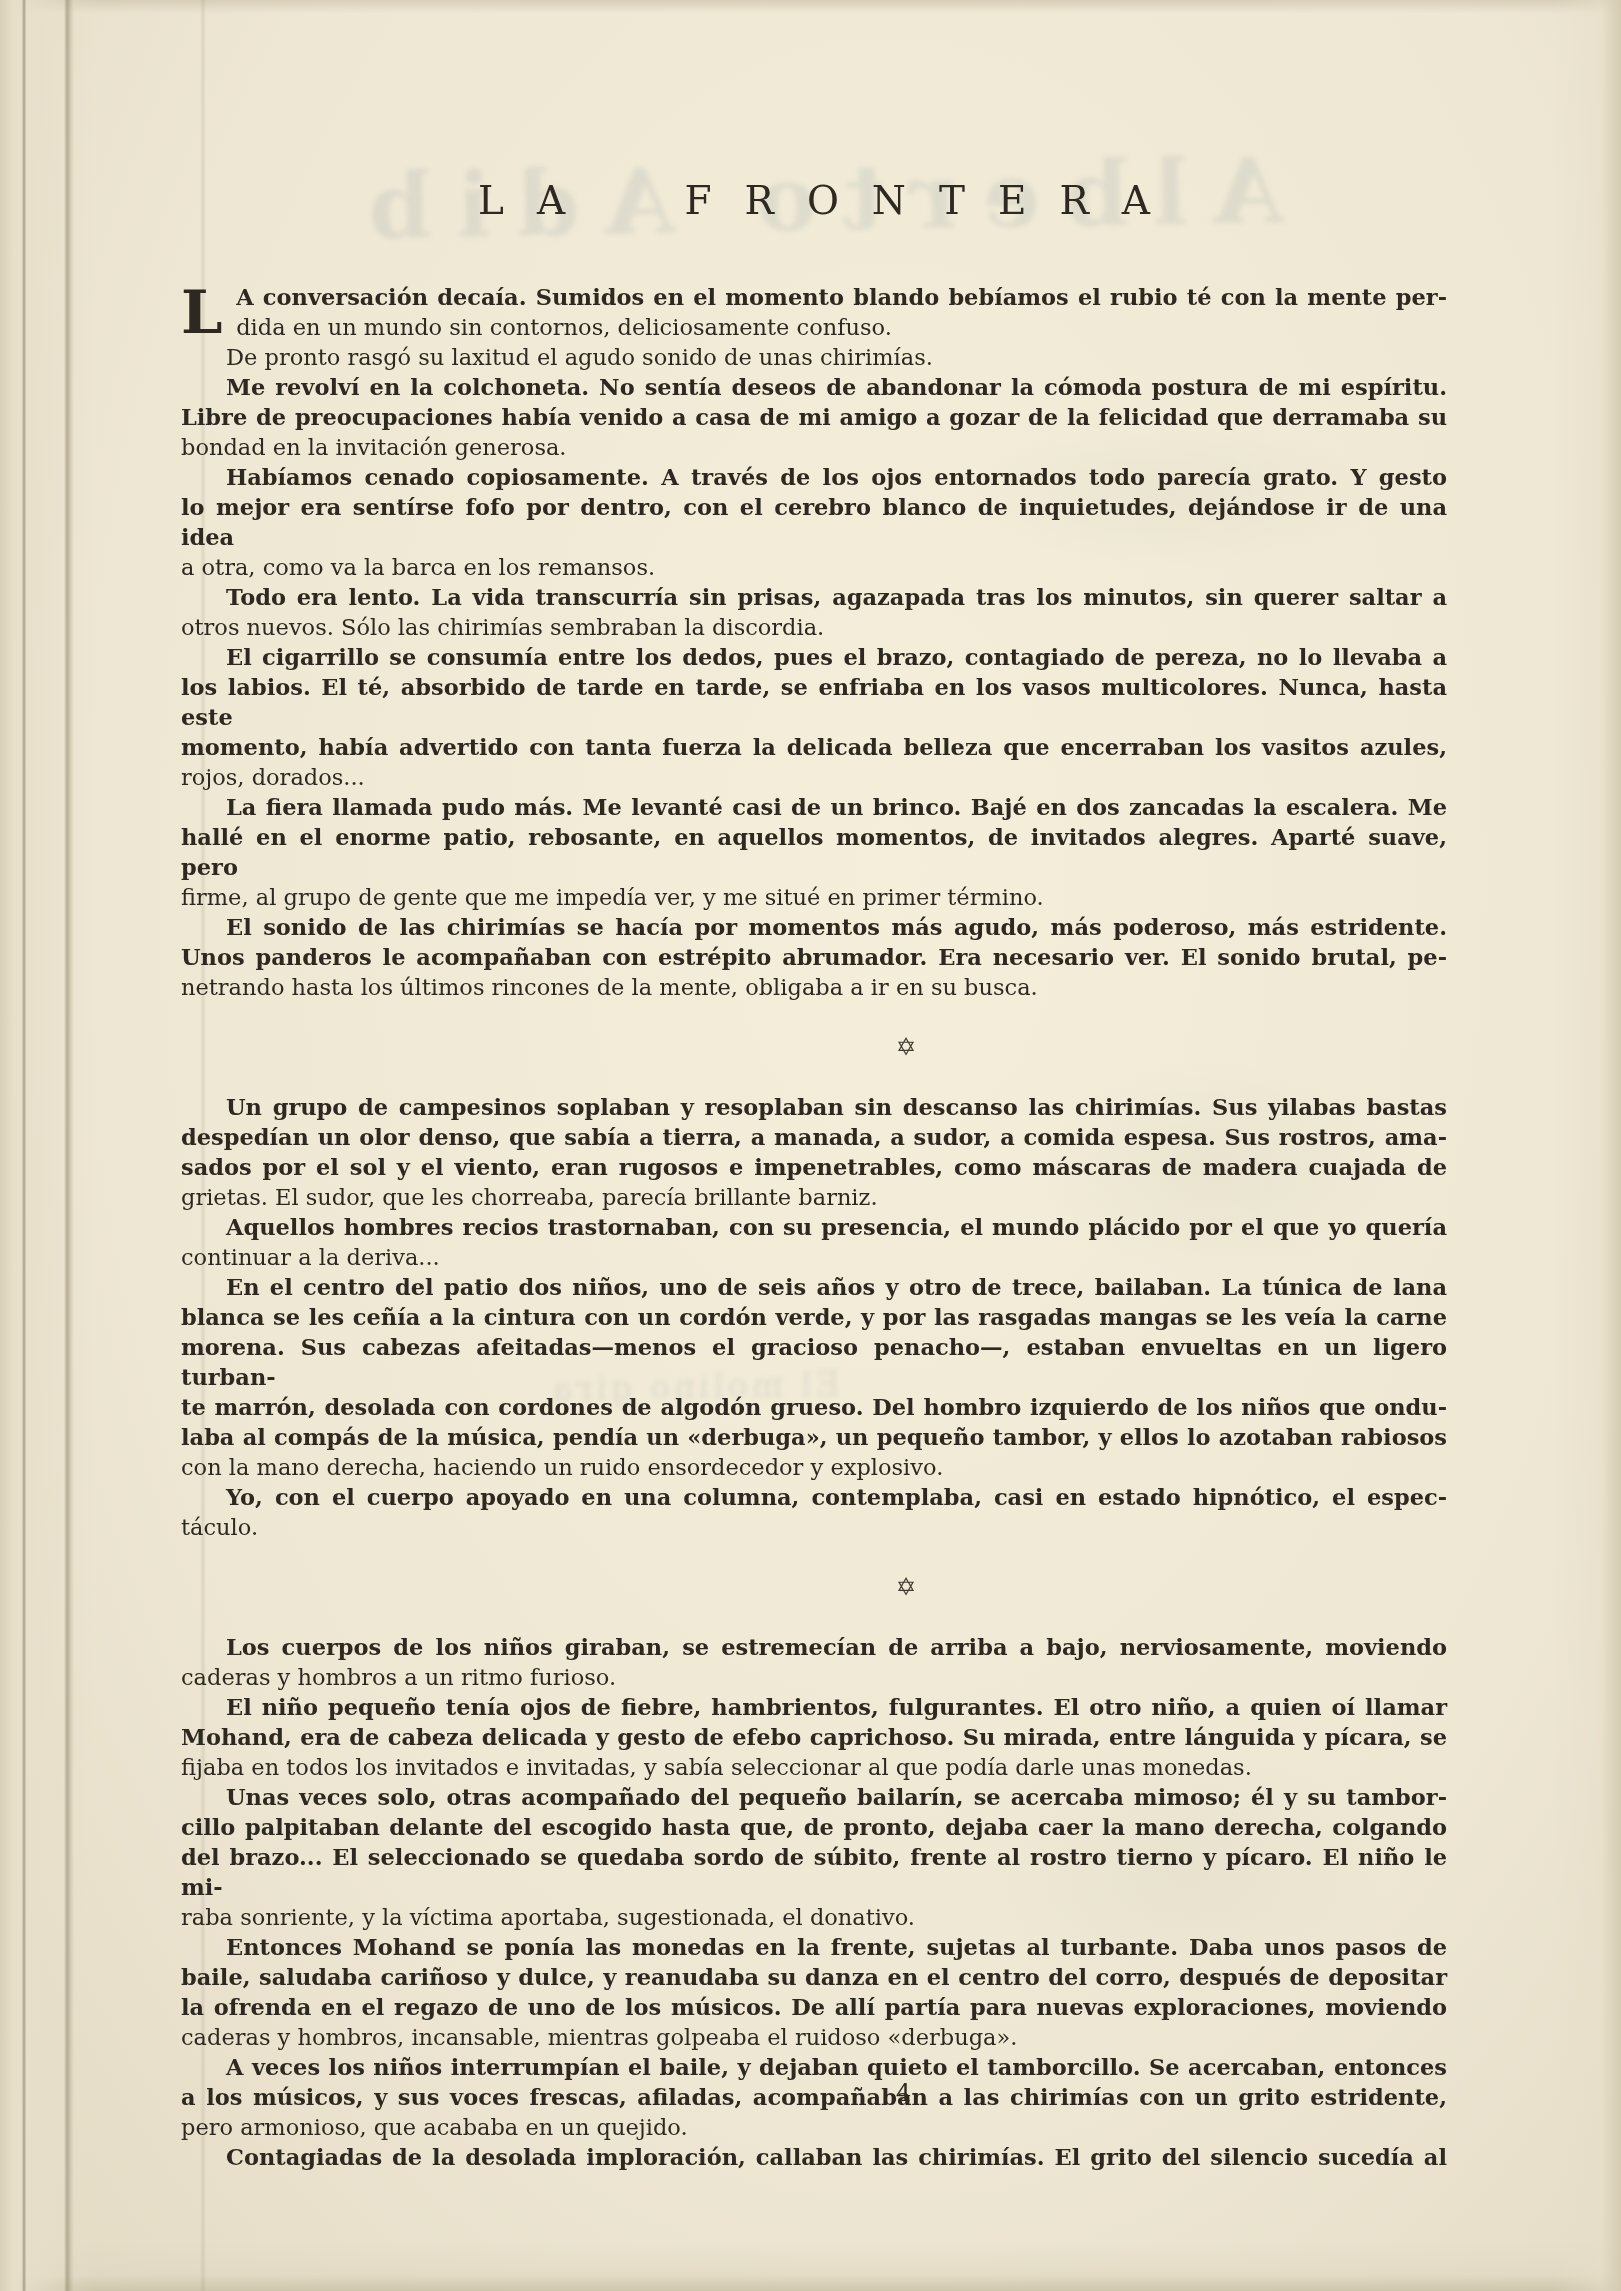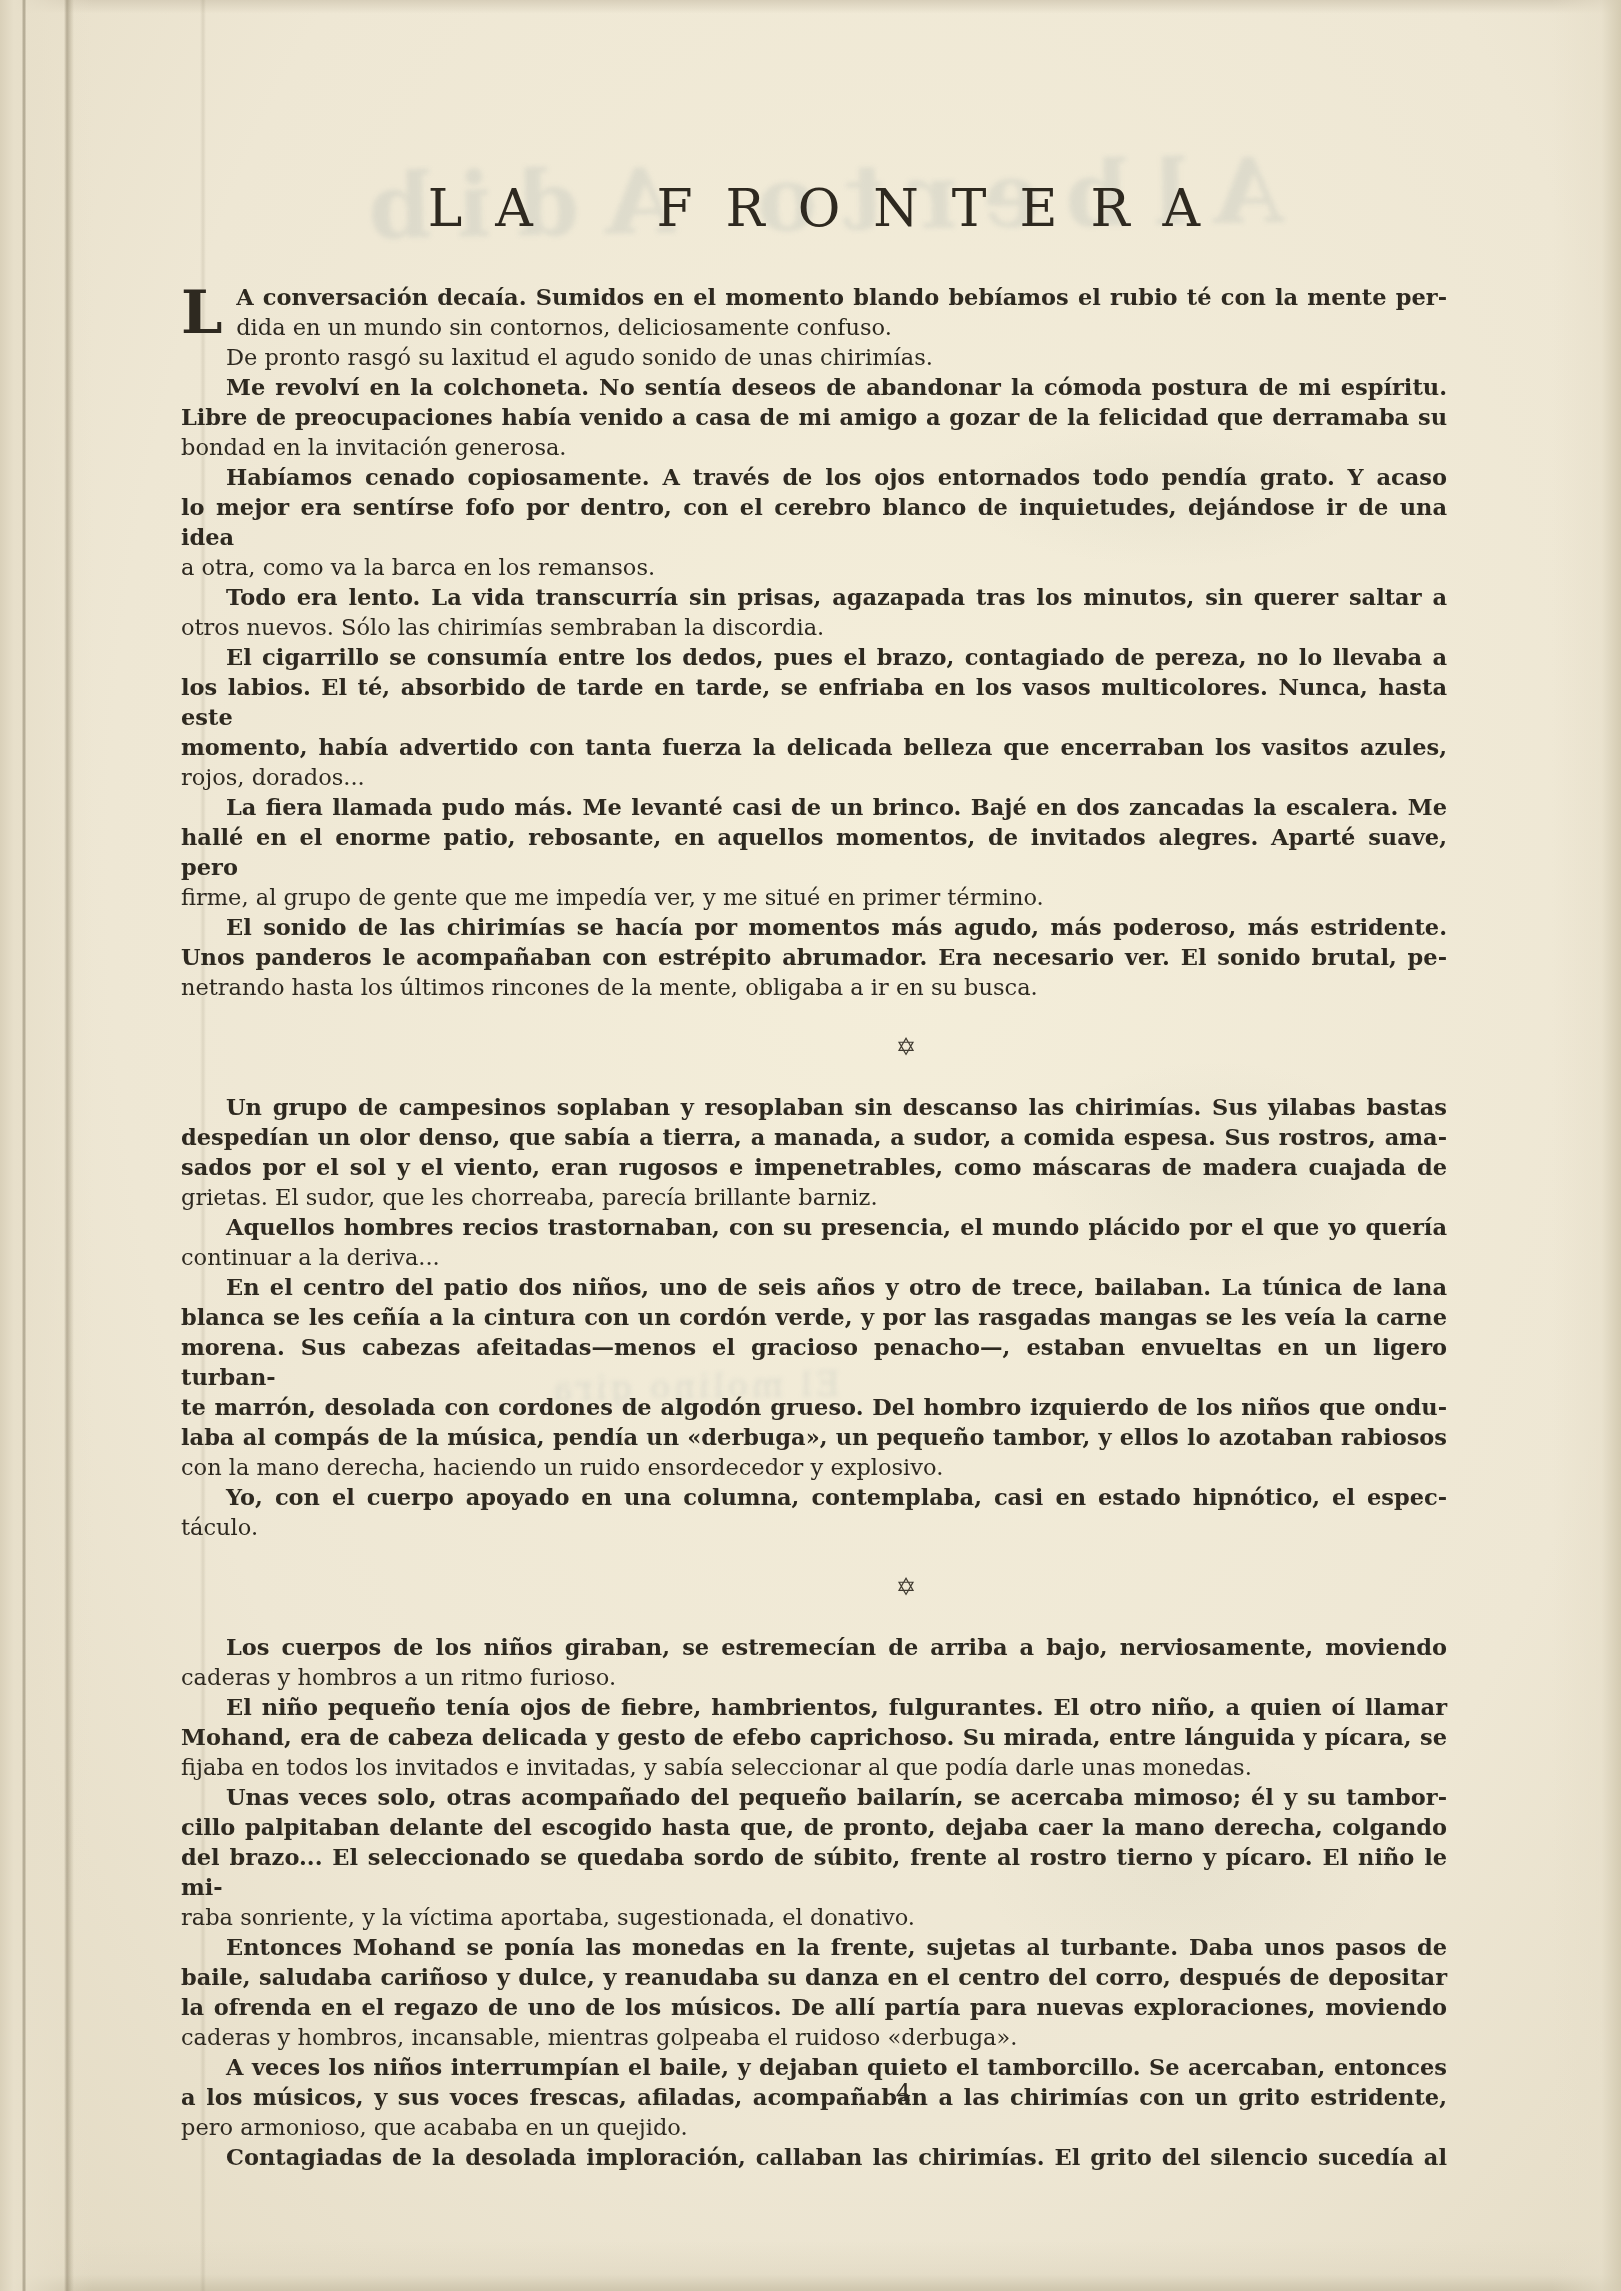--- a/index.html
+++ b/index.html
@@ -65,21 +65,21 @@
     background: radial-gradient(ellipse, rgba(140,150,130,.08), rgba(0,0,0,0) 70%); }
   .stain.s3 { top: 1745px; left: 980px; width: 412px; height: 255px;
     background: radial-gradient(ellipse, rgba(140,150,130,.07), rgba(0,0,0,0) 70%); }
 
   .doc-title {
     position: absolute;
     top: 178px;
     left: 181px;
     width: 1266px;
     text-align: center;
-    font-size: 52px;
+    font-size: 39px;
     letter-spacing: 33px;
     word-spacing: 41px;
     white-space: nowrap;
     text-indent: 33px; 
   }
 
   .body-text {
     position: absolute;
     top: 282px;
     left: 181px;
@@ -142,21 +142,21 @@
       </div>
       <div class="para">
         <div class="line l ind">De pronto rasgó su laxitud el agudo sonido de unas chirimías.</div>
       </div>
       <div class="para">
         <div class="line j ind">Me revolví en la colchoneta. No sentía deseos de abandonar la cómoda postura de mi espíritu.</div>
         <div class="line j">Libre de preocupaciones había venido a casa de mi amigo a gozar de la felicidad que derramaba su</div>
         <div class="line l">bondad en la invitación generosa.</div>
       </div>
       <div class="para">
-        <div class="line j ind">Habíamos cenado copiosamente. A través de los ojos entornados todo pendía grato. Y acaso</div>
+        <div class="line j ind">Habíamos cenado copiosamente. A través de los ojos entornados todo parecía grato. Y gesto</div>
         <div class="line j">lo mejor era sentírse fofo por dentro, con el cerebro blanco de inquietudes, dejándose ir de una idea</div>
         <div class="line l">a otra, como va la barca en los remansos.</div>
       </div>
       <div class="para">
         <div class="line j ind">Todo era lento. La vida transcurría sin prisas, agazapada tras los minutos, sin querer saltar a</div>
         <div class="line l">otros nuevos. Sólo las chirimías sembraban la discordia.</div>
       </div>
       <div class="para">
         <div class="line j ind">El cigarrillo se consumía entre los dedos, pues el brazo, contagiado de pereza, no lo llevaba a</div>
         <div class="line j">los labios. El té, absorbido de tarde en tarde, se enfriaba en los vasos multicolores. Nunca, hasta este</div>

